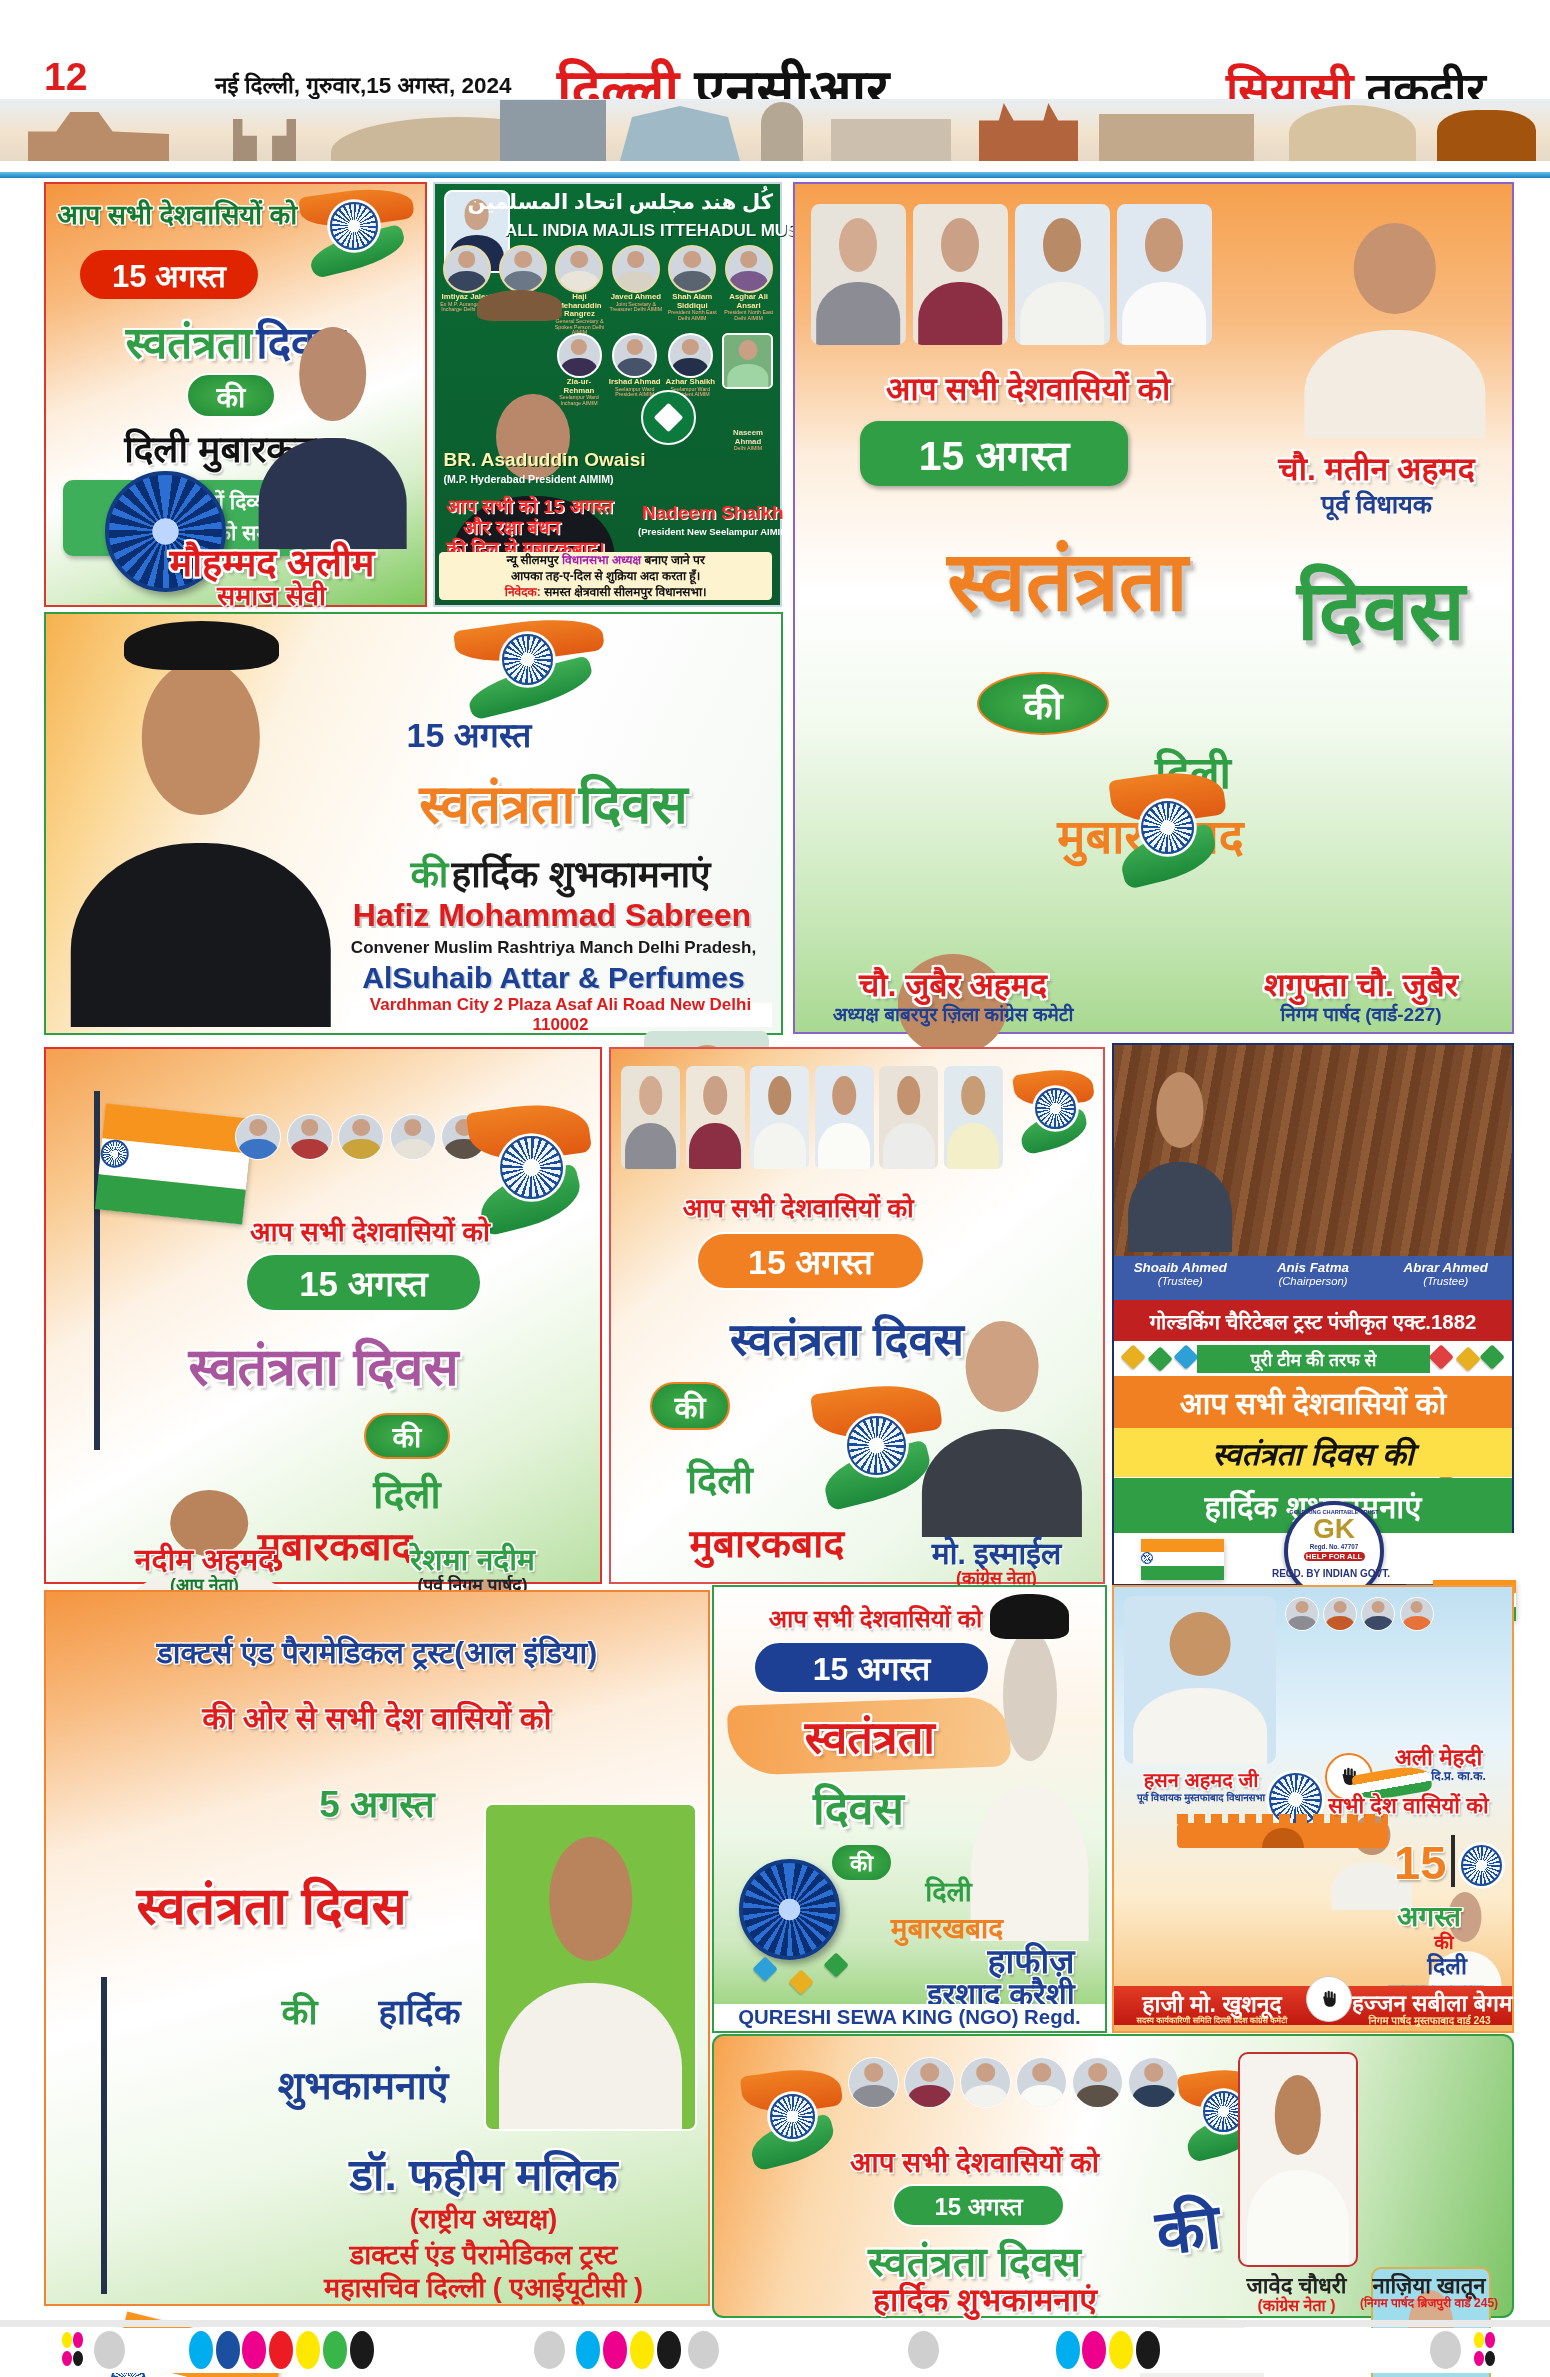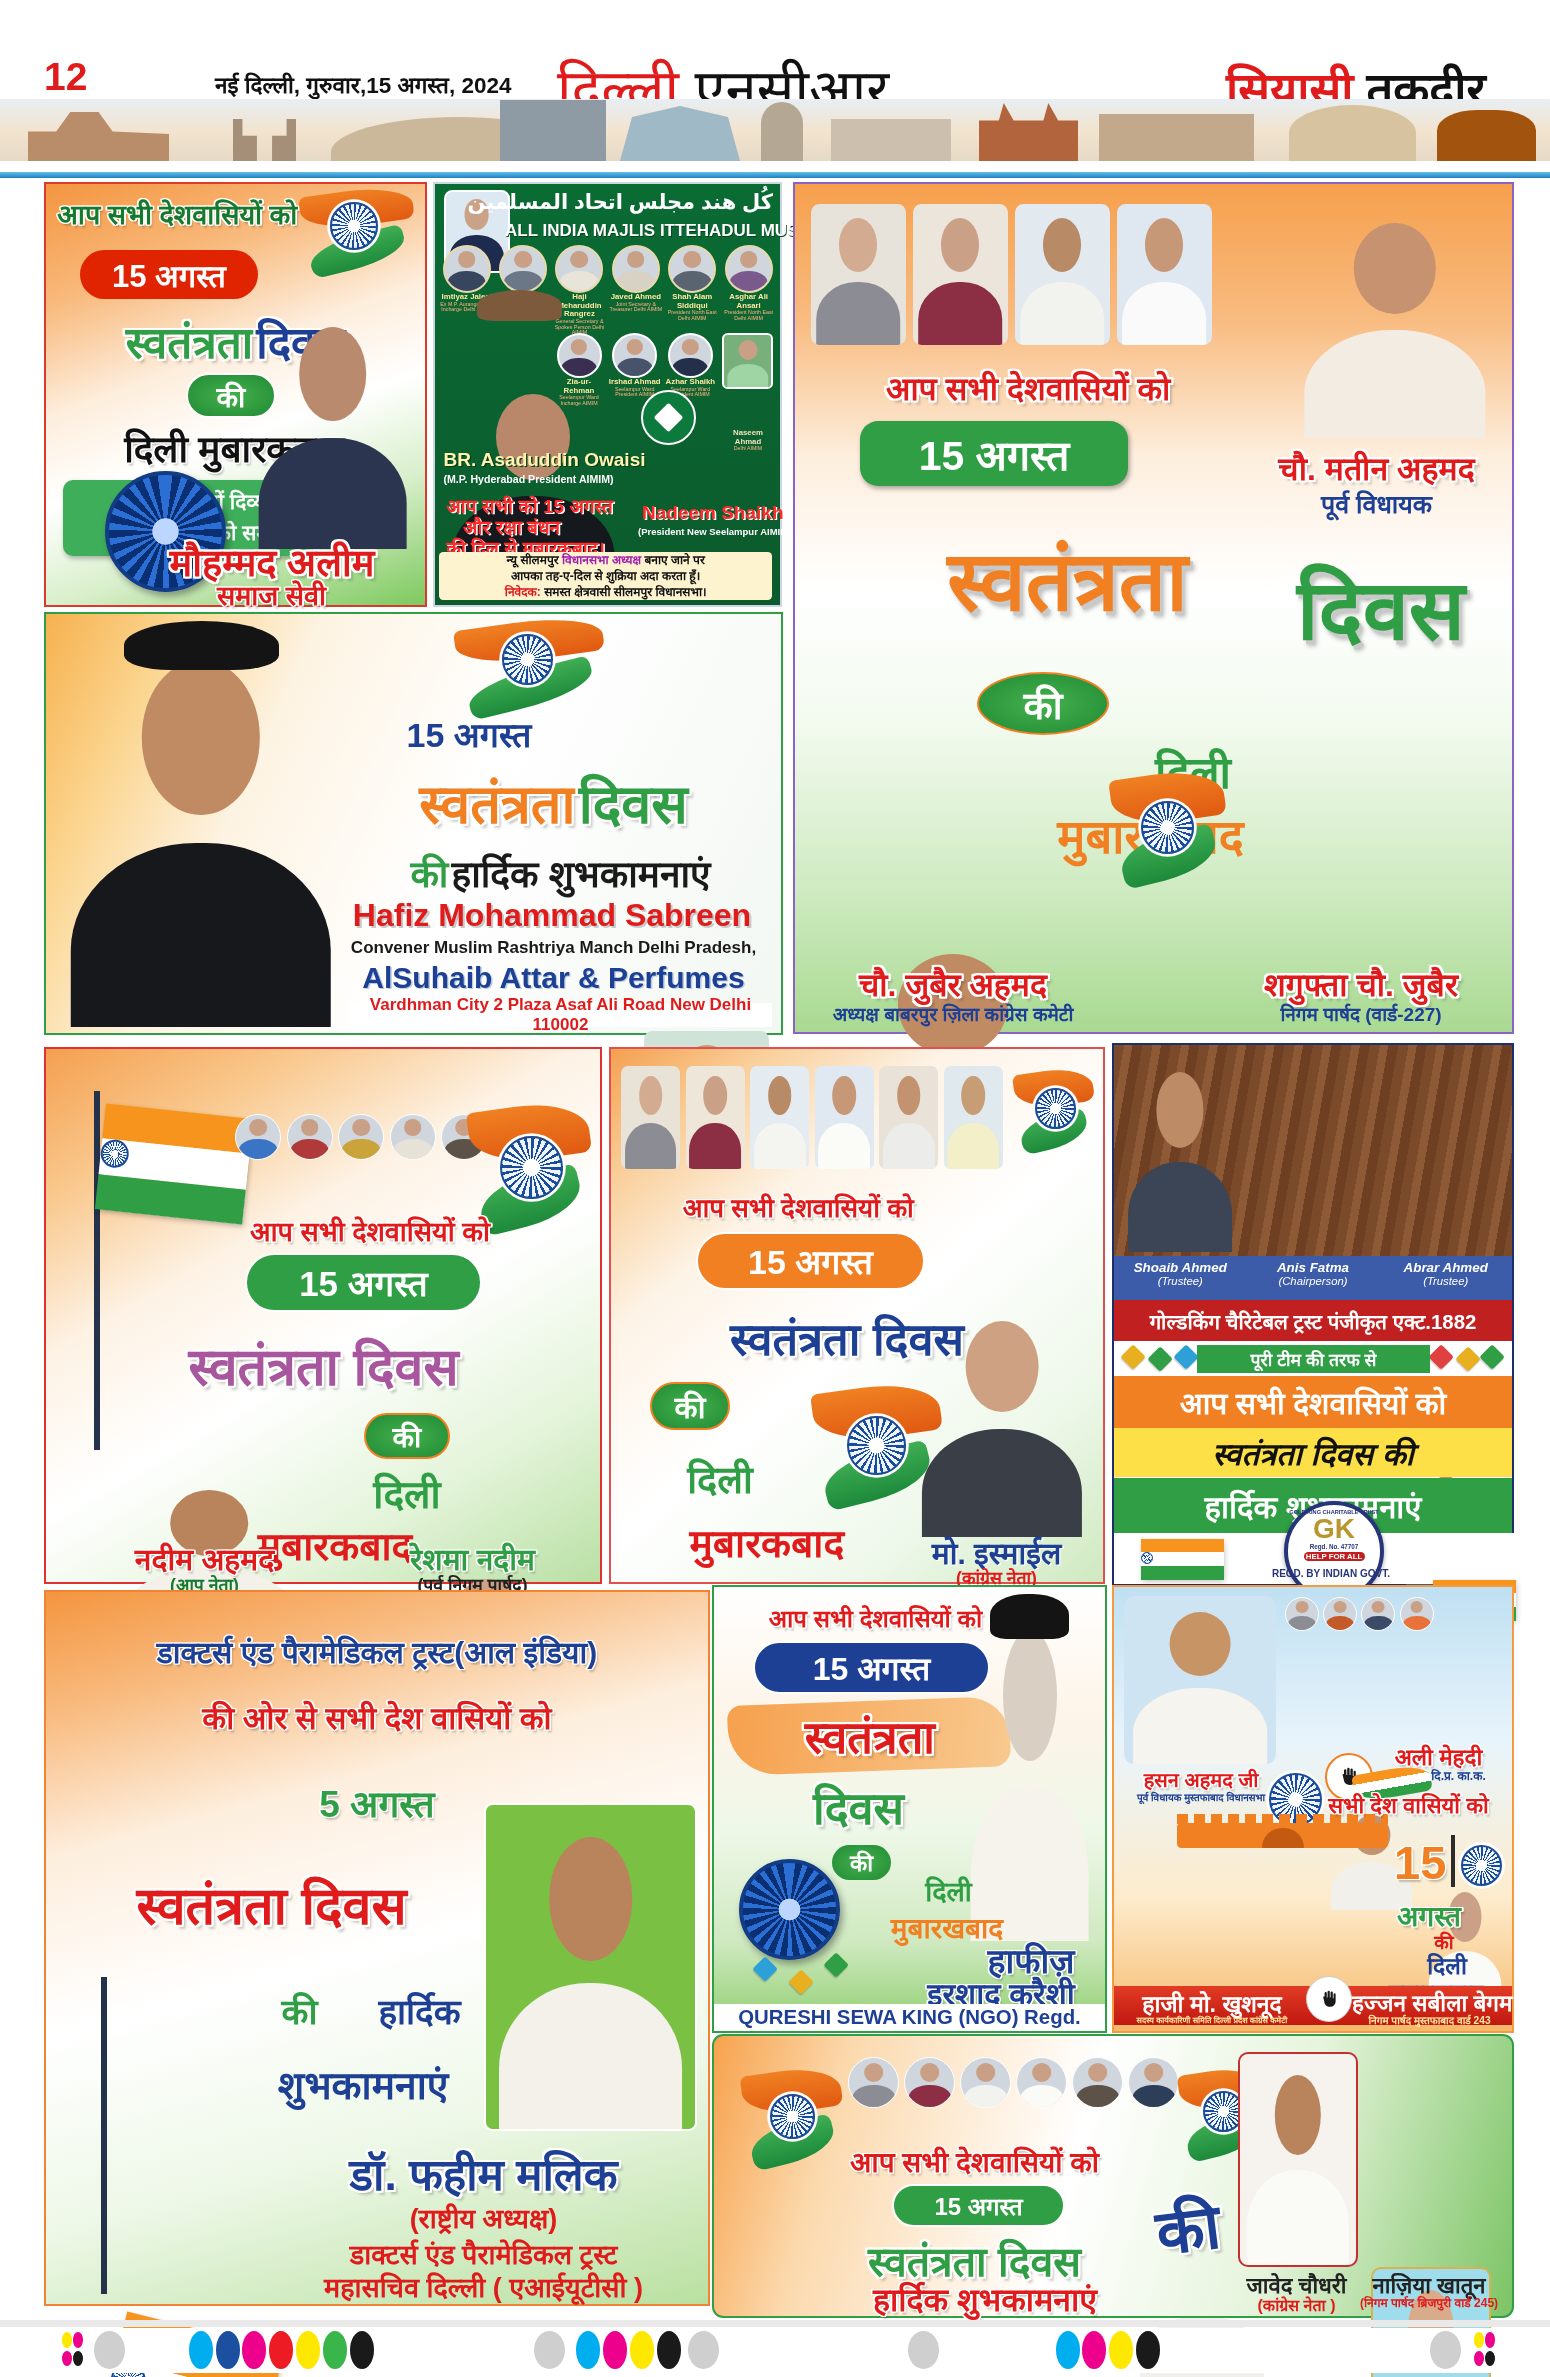--- a/index.html
+++ b/index.html
@@ -40,21 +40,21 @@
   .mtitle{font-size:5.3px;line-height:1.1;color:#ffb080;text-align:center;}
 </style>
 </head>
 <body>
 
 <div class="page">
 
   <div class="abs" style="left:0;top:0;width:1550px;height:99px;background:#fff;">
     <div class="abs b" style="left:44px;top:55px;font-size:39px;color:#e01b1b;">12</div>
     <div class="abs b" style="left:215px;top:69px;font-size:22.5px;color:#111;">नई दिल्ली, गुरुवार,15 अगस्त, 2024</div>
-    <div class="abs nw" style="left:557px;top:49px;font-size:56px;font-weight:400;">
+    <div class="abs nw" style="left:557px;top:49px;font-size:56px;font-weight:700;">
       <span style="color:#e01b1b;">दिल्ली</span>
       <span style="color:#111;">एनसीआर</span>
     </div>
     <div class="abs nw" style="left:1226px;top:56px;font-size:47px;font-weight:800;">
       <span style="color:#e01b1b;">सियासी</span>
       <span style="color:#111;">तक़दीर</span>
     </div>
   </div>
 
   <div class="abs" style="left:0;top:99px;width:1550px;height:62px;background:linear-gradient(#e8eef3 0%,#f2e3cd 55%,#e6d9c6 100%);overflow:hidden;">

